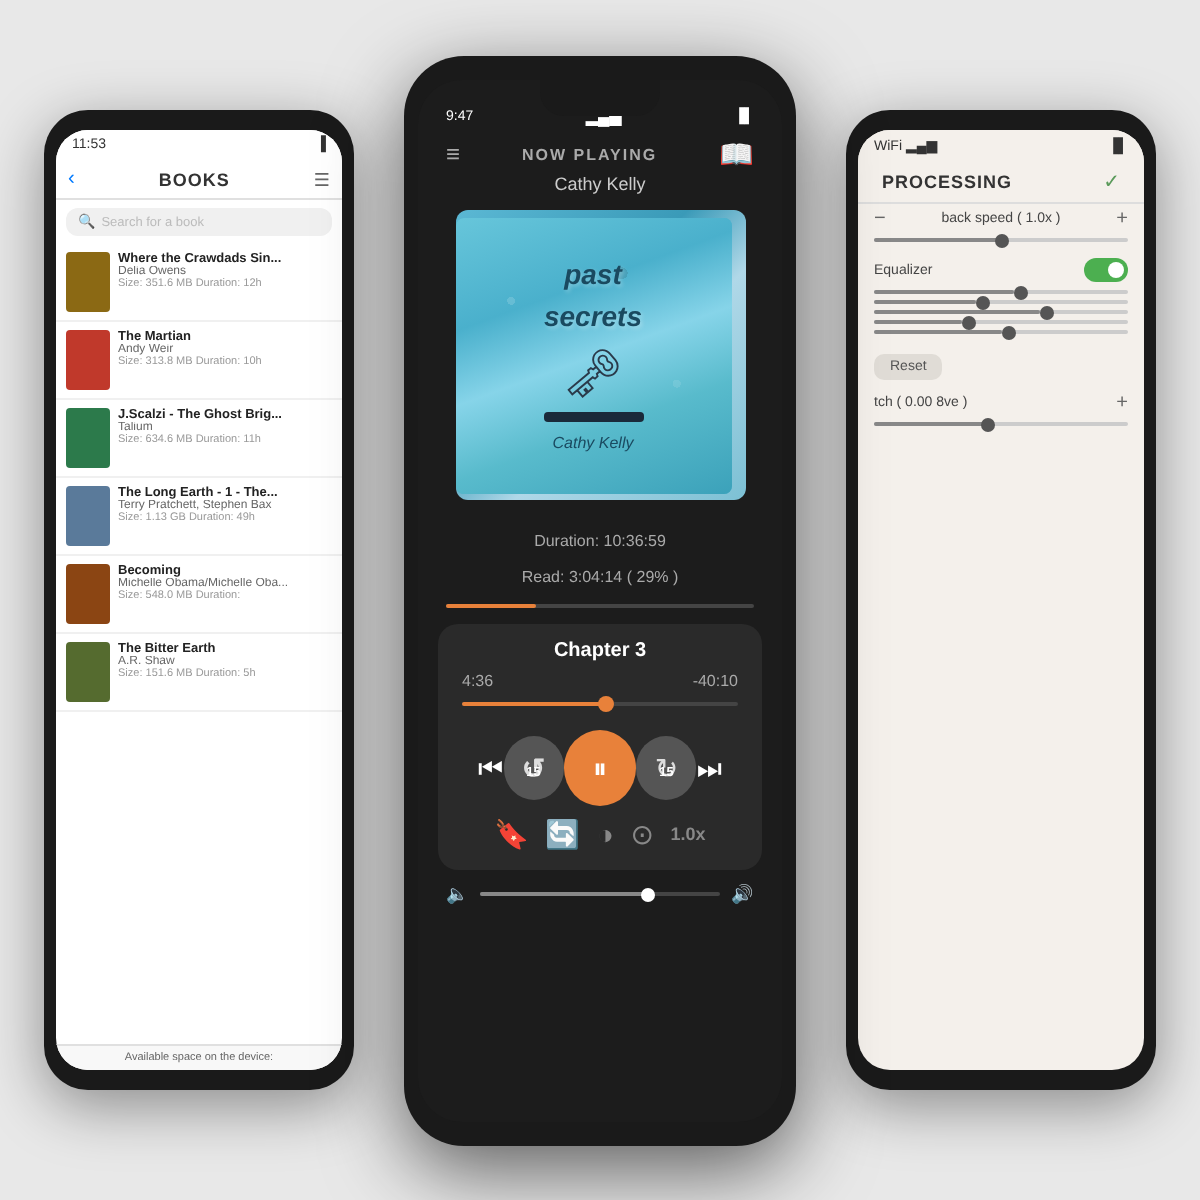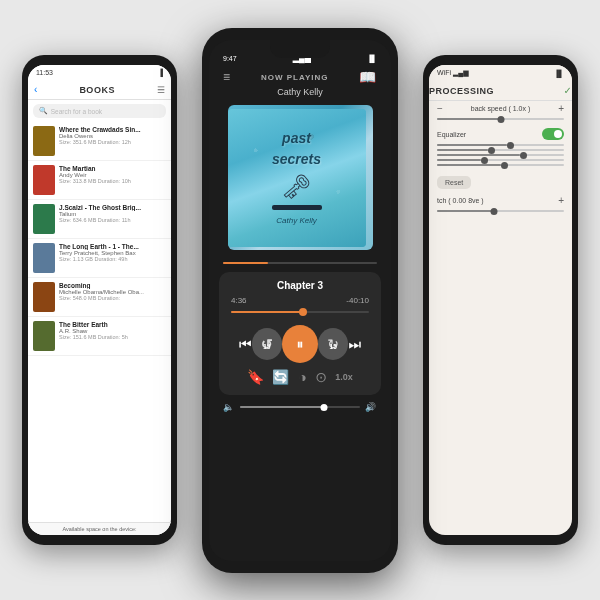--- a/index.html
+++ b/index.html
@@ -470,21 +470,21 @@
       align-items: center;
       justify-content: space-between;
       padding: 4px 8px;
       font-size: 7px;
       color: #333;
       background: #f4f0eb;
     }
 
     .right-header {
       background: #f4f0eb;
-      padding: 4px 0;
+      padding: 4px 12px;
       display: flex;
       align-items: center;
       justify-content: flex-end;
       border-bottom: 1px solid #ddd;
     }
 
     .right-title {
       font-size: 9px;
       font-weight: 700;
       letter-spacing: 0.5px;
@@ -707,20 +707,31 @@
             <div class="album-art-title" style="font-size:14px;font-weight:700;color:#1a4a60;font-style:italic;text-shadow:1px 1px 2px rgba(255,255,255,0.3);margin-bottom:6px;">secrets</div>
 
             <div style="font-size:24px;color:#2a3a4a;margin-bottom:4px;">🗝</div>
 
             <div style="width:50px;height:5px;background:#1a2a3a;border-radius:2px;margin:0 auto 6px;"></div>
             <div style="font-size:8px;color:#1a4a60;font-style:italic;">Cathy Kelly</div>
           </div>
         </div>
       </div>
 
+      <div class="duration-section">
+        <span class="duration-text">
+          <span>Duration:</span>
+          <span>10:36:59</span>
+        </span>
+        <br>
+        <span class="read-text">
+          <span>Read:</span>
+          <span>3:04:14 ( 29% )</span>
+        </span>
+      </div>
 
       <div class="progress-bar-container">
         <div class="progress-bar-bg">
           <div class="progress-bar-fill"></div>
         </div>
       </div>
 
       <div class="chapter-section">
         <div class="chapter-title">Chapter 3</div>
         <div class="chapter-times">

